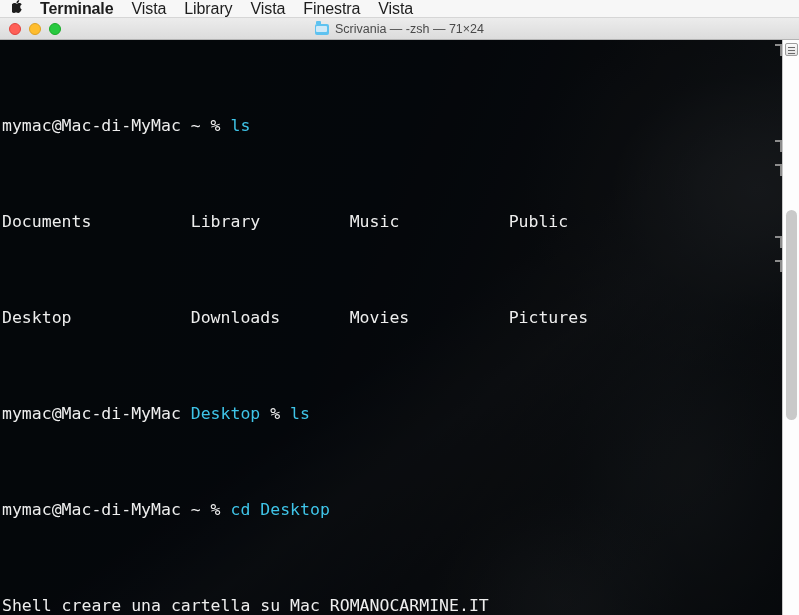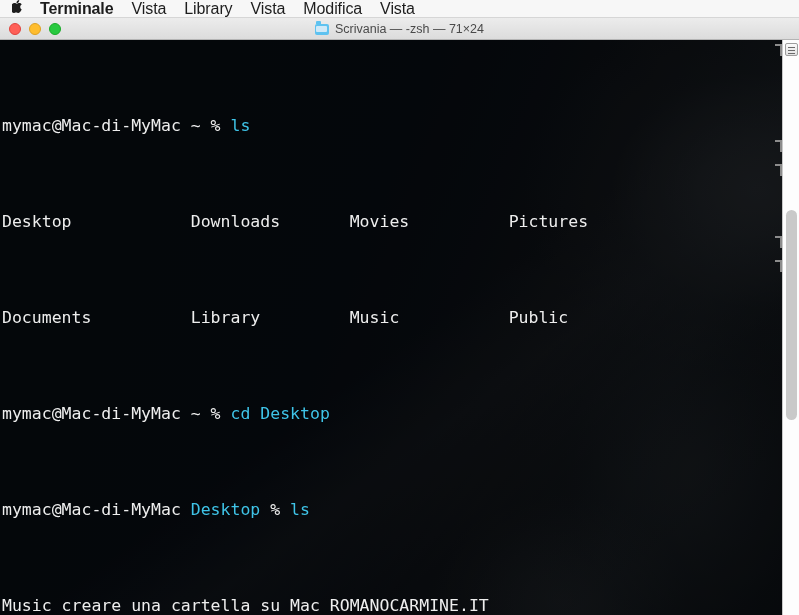--- a/index.html
+++ b/index.html
@@ -145,21 +145,21 @@
 <div id="menubar">
   <div class="mitem apple">
     <svg width="11" height="13" viewBox="0 0 11 13" aria-hidden="true">
       <path fill="#1d1d1d" d="M7.2 0c.1.8-.2 1.6-.7 2.2-.5.6-1.3 1-2 .9-.1-.8.3-1.6.7-2.1C5.8.4 6.6 0 7.2 0zm2.5 9.5c-.3.7-.5 1-.9 1.6-.6.8-1.4 1.9-2.4 1.9-.9 0-1.1-.6-2.3-.6-1.2 0-1.5.6-2.3.6-1 0-1.8-1-2.4-1.8C-1.3 9 -1.5 5.9 0 4.3c.7-.8 1.6-1.2 2.5-1.2 1 0 1.6.6 2.4.6.8 0 1.3-.6 2.4-.6.9 0 1.8.5 2.4 1.3-2.1 1.2-1.8 4.2 0 5.1z"></path>
     </svg>
   </div>
   <div class="mitem app-name">Terminale</div>
   <div class="mitem">Vista</div>
   <div class="mitem">Library</div>
   <div class="mitem">Vista</div>
-  <div class="mitem">Modifica</div>
+  <div class="mitem">Finestra</div>
   <div class="mitem">Vista</div>
 </div>
 
 <div id="window">
 
   <div id="titlebar">
     <div id="lights">
       <span class="light red"></span>
       <span class="light yellow"></span>
       <span class="light green"></span>
@@ -177,29 +177,29 @@
     <div class="mark" style="top:4px;"></div>
     <div class="mark" style="top:100px;"></div>
     <div class="mark" style="top:124px;"></div>
     <div class="mark" style="top:196px;"></div>
     <div class="mark" style="top:220px;"></div>
 
     <div id="screen">
 
       <div class="ln"><span class="wht">mymac@Mac-di-MyMac ~ % </span><span class="cmd">ls</span></div>
 
+      <div class="ln"><span class="wht">Documents          Library         Music           Public</span></div>
+
       <div class="ln"><span class="wht">Desktop            Downloads       Movies          Pictures</span></div>
 
-      <div class="ln"><span class="wht">Documents          Library         Music           Public</span></div>
+      <div class="ln"><span class="wht">mymac@Mac-di-MyMac </span><span class="cmd">Desktop</span><span class="wht"> % </span><span class="cmd">ls</span></div>
 
       <div class="ln"><span class="wht">mymac@Mac-di-MyMac ~ % </span><span class="cmd">cd Desktop</span></div>
 
-      <div class="ln"><span class="wht">mymac@Mac-di-MyMac </span><span class="cmd">Desktop</span><span class="wht"> % </span><span class="cmd">ls</span></div>
-
-      <div class="ln"><span class="wht">Music creare una cartella su Mac ROMANOCARMINE.IT</span></div>
+      <div class="ln"><span class="wht">Shell creare una cartella su Mac ROMANOCARMINE.IT</span></div>
 
       
 
       
 
       
 
       
 
       

